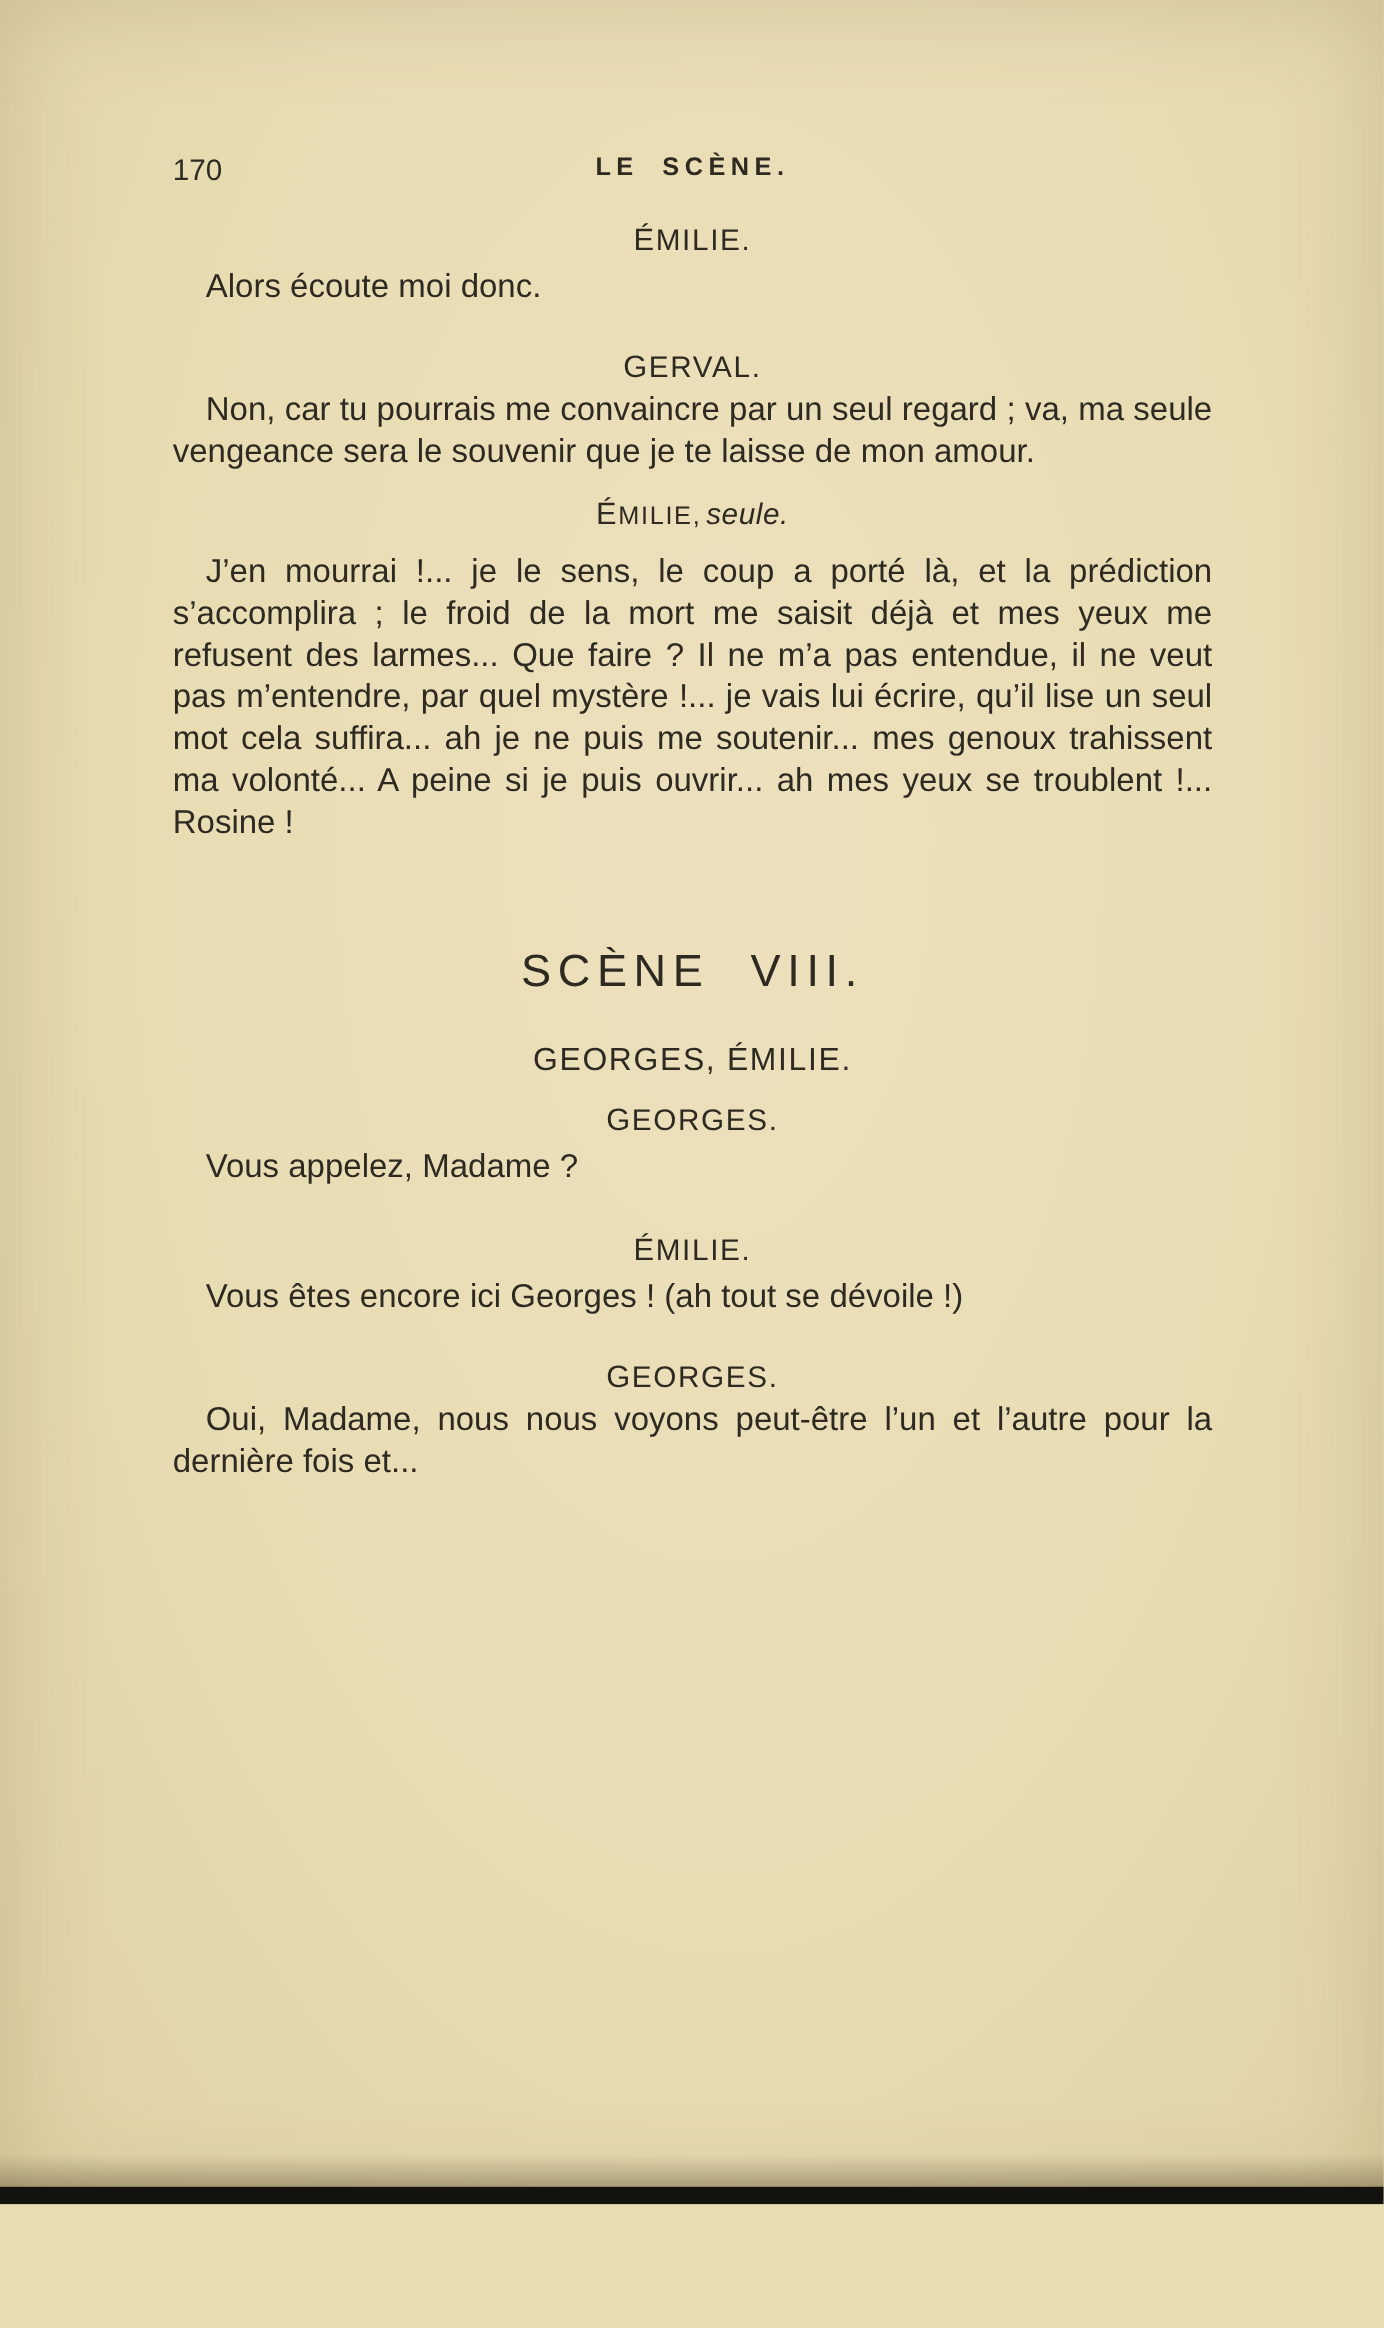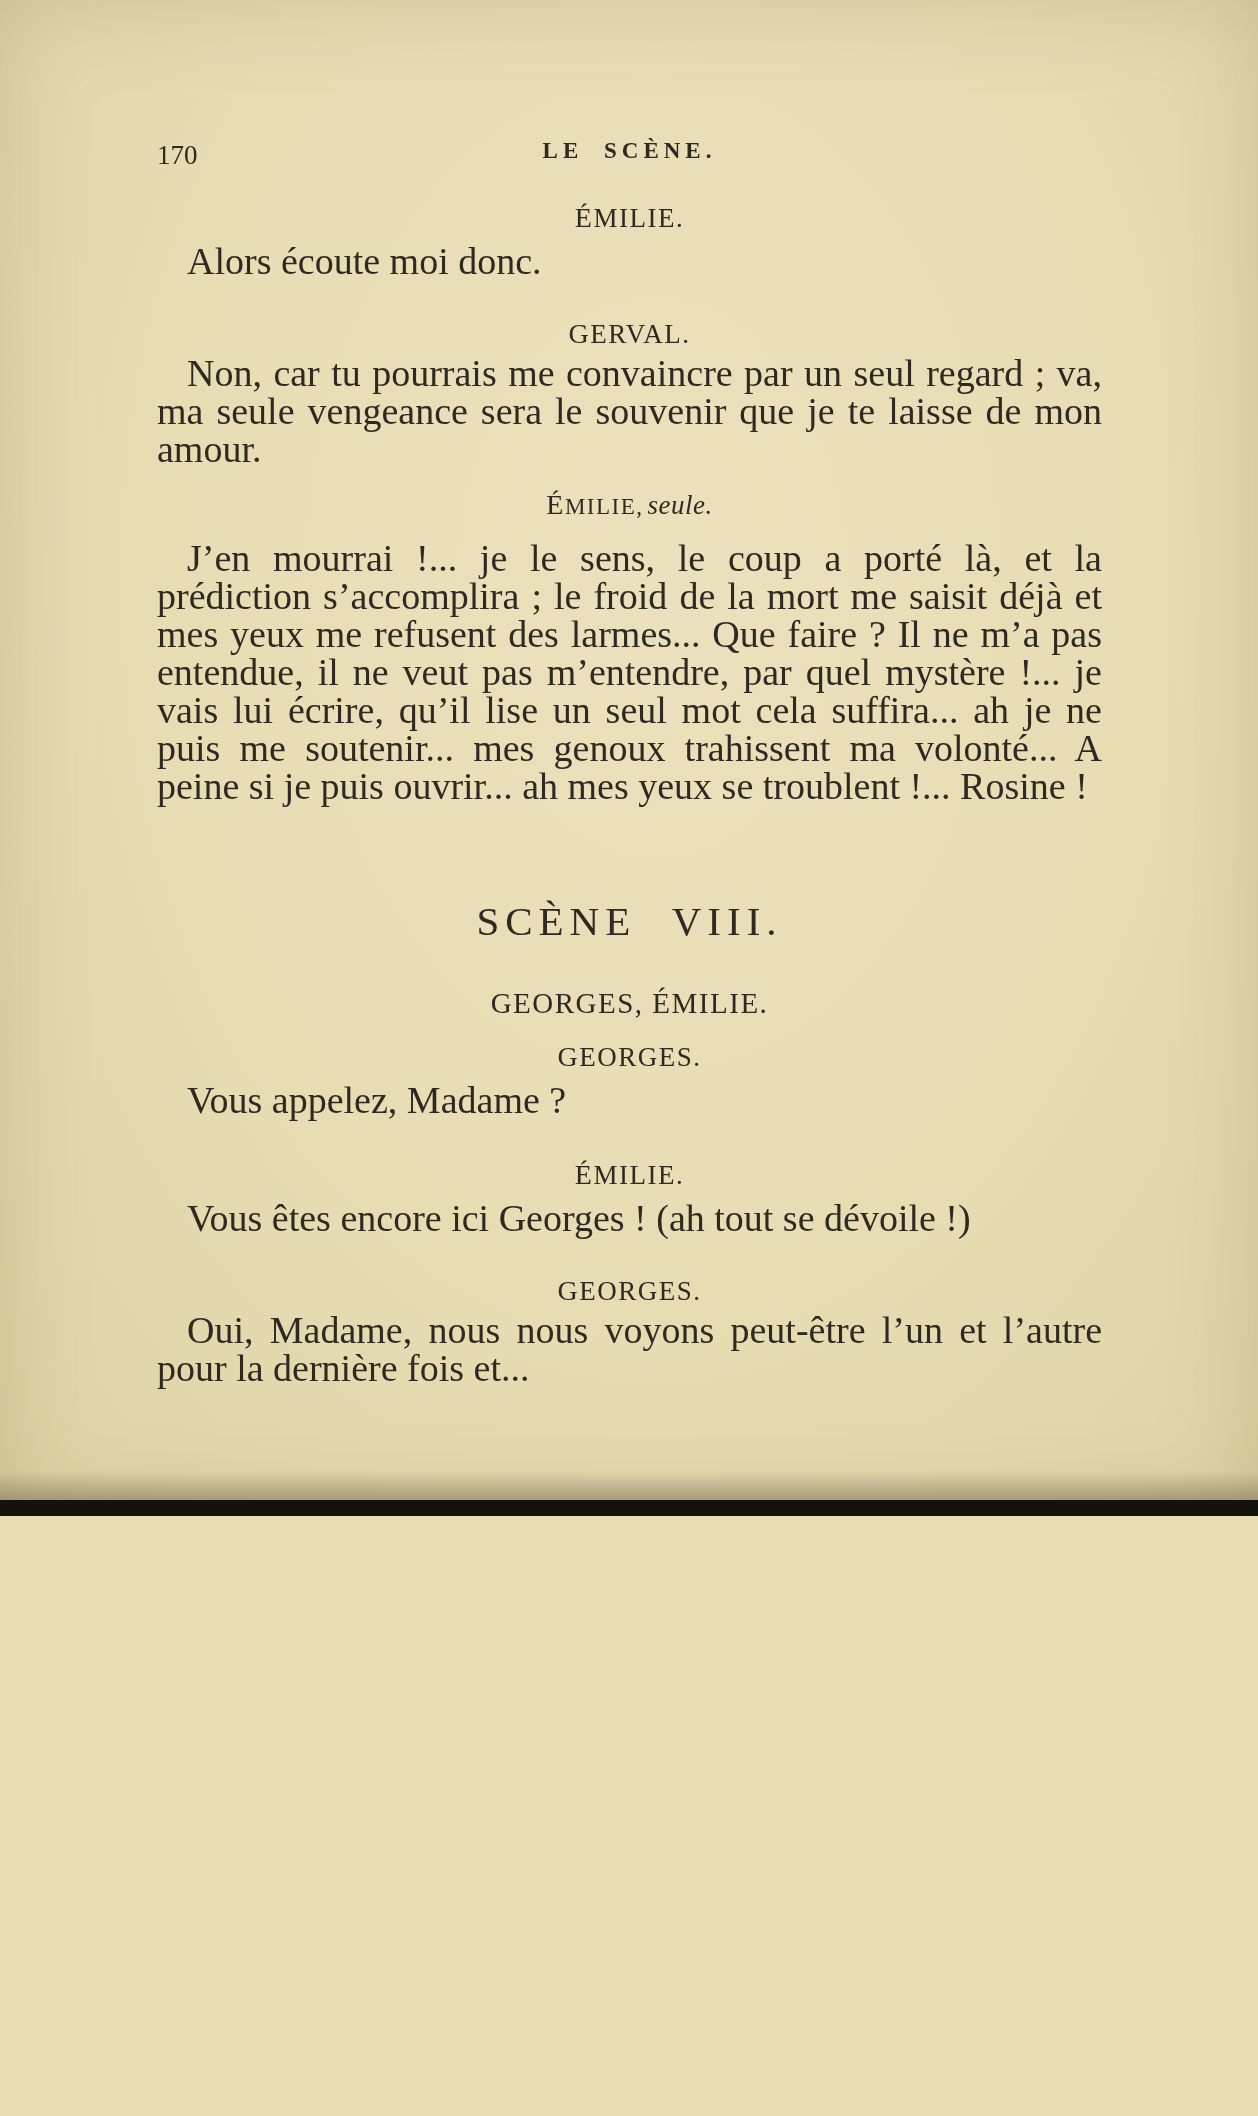--- a/index.html
+++ b/index.html
@@ -3,24 +3,24 @@
 <meta charset="utf-8">
 <style>
   html, body {
     margin: 0;
     padding: 0;
     background: #e9ddb4;
   }
   .page {
     position: relative;
     width: 1258px;
-    height: 1516px;
+    height: 2004px;
     background: radial-gradient(ellipse at 52% 38%, #ece1bd 0%, #e8dcb3 55%, #ddd1a4 100%);
     box-shadow: inset 0 0 90px rgba(120, 105, 60, 0.22);
-    font-family: Liberation Serif, serif;
+    font-family: Liberation Sans, sans-serif;
     color: #2e2a22;
     overflow: hidden;
   }
   .content {
     padding: 138px 156px 0 157px;
   }
 
   
   .page-header {
     position: relative;
@@ -63,21 +63,21 @@
   }
   .stage-note {
     font-style: italic;
     font-size: 27px;
     letter-spacing: 0.5px;
   }
 
   
   .bodytext {
     margin: 0;
-    font-size: 38px;
+    font-size: 30px;
     line-height: 38px;
     text-align: justify;
     text-indent: 30px;
   }
 
   
   .scene-title {
     text-align: center;
     font-size: 41px;
     font-weight: 400;

